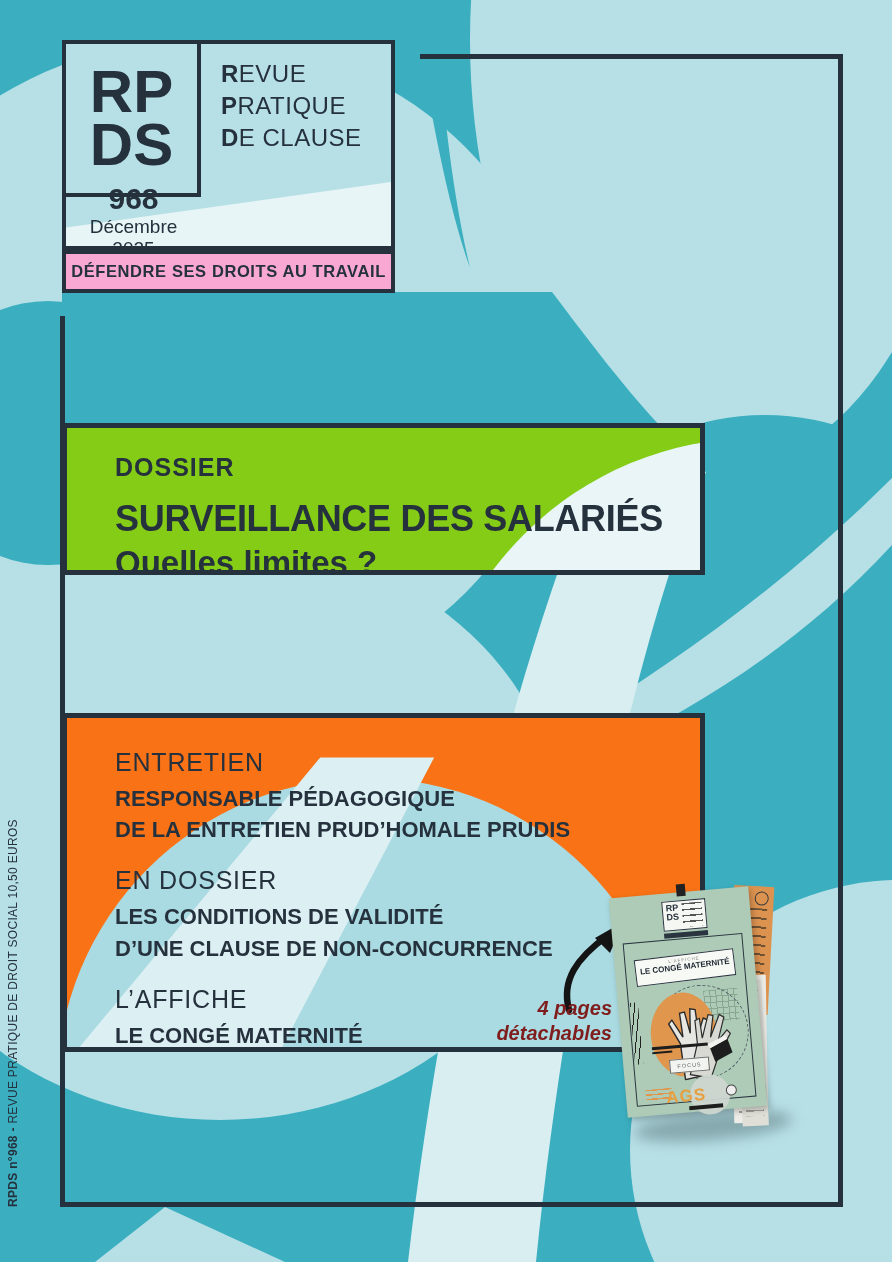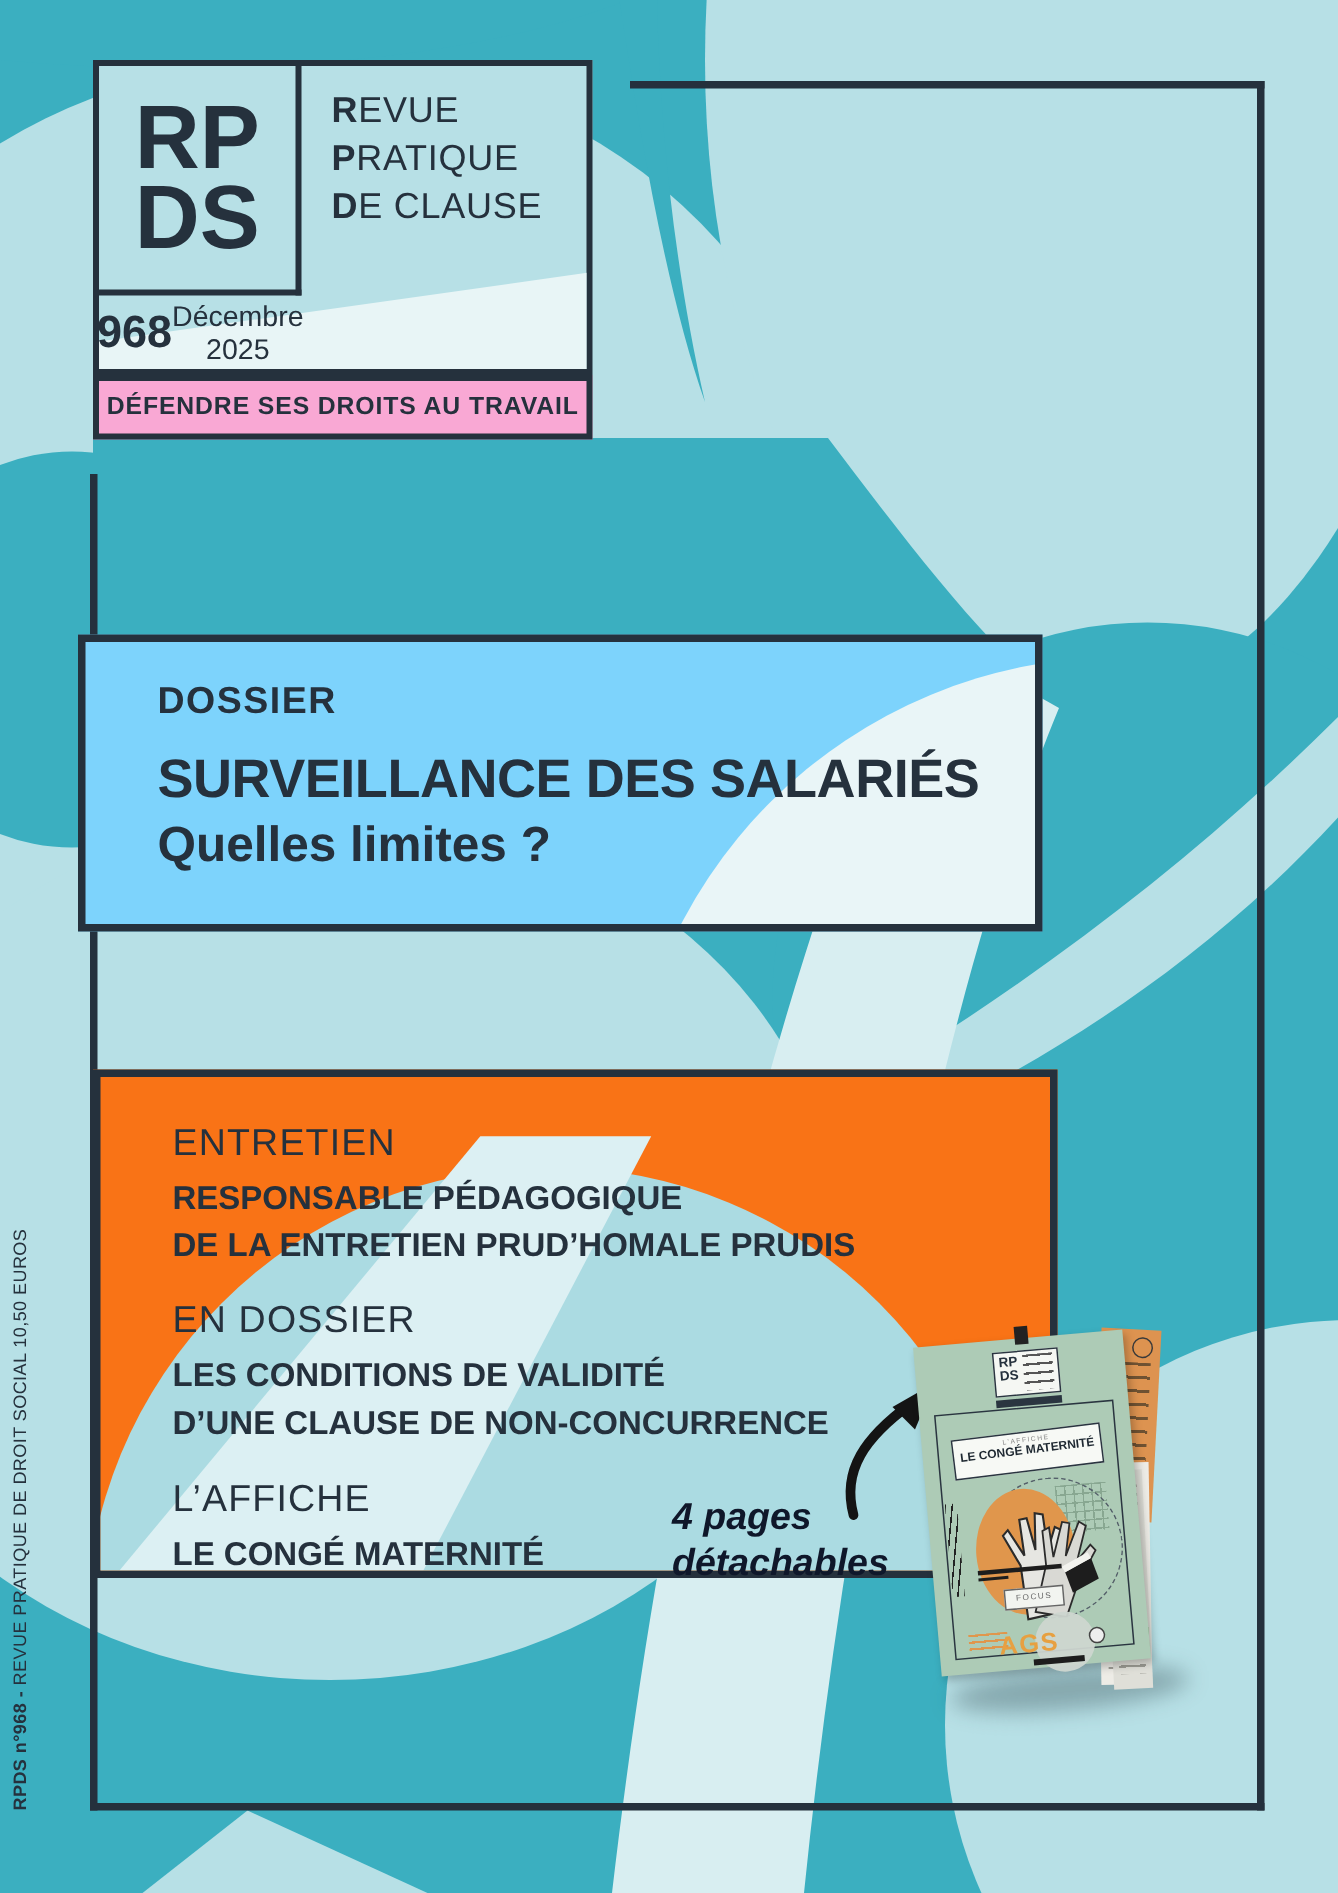--- a/index.html
+++ b/index.html
@@ -11,53 +11,53 @@
   
   .logo-grid{left:62px;top:40px;width:333px;height:210px;border:4px solid #25313D;
              box-sizing:border-box;background:#B7E0E6;overflow:hidden;z-index:3;}
   .logo-band{left:-30px;top:158px;width:430px;height:80px;background:#E8F5F6;
              transform:rotate(-8deg);}
   .cell-rpds{left:0;top:0;width:131px;height:149px;border-right:4px solid #25313D;
              border-bottom:4px solid #25313D;box-sizing:content-box;display:flex;
              align-items:center;justify-content:center;}
   .rpds-txt{font-size:60px;font-weight:800;line-height:.88;letter-spacing:0;
             text-align:center;color:#25313D;}
-  .cell-issue{left:0;top:153px;width:135px;height:49px;display:flex;flex-direction:row;
+  .cell-issue{left:0;top:153px;width:135px;height:49px;display:flex;flex-direction:column;
               align-items:center;justify-content:center;text-align:center;}
   .issue-num{font-size:30px;font-weight:800;line-height:1;}
   .issue-date{font-size:19px;font-weight:400;margin-top:2px;}
   .cell-name{left:135px;top:0;width:190px;height:202px;padding:14px 0 0 20px;box-sizing:border-box;}
   .name-line{font-size:24px;line-height:1.34;letter-spacing:.5px;font-weight:400;}
   .name-line b{font-weight:800;}
   .tagline{left:62px;top:250px;width:333px;height:43px;border:4px solid #25313D;
            box-sizing:border-box;background:#f9a8d4;display:flex;align-items:center;
            justify-content:center;z-index:3;}
   .tagline span{font-size:16.5px;font-weight:700;letter-spacing:.6px;white-space:nowrap;}
 
   
   .box{border:5px solid #25313D;box-sizing:border-box;overflow:hidden;z-index:2;}
-  .dossier-box{left:52px;top:423px;width:643px;height:198px;background:#7dd3fc;}
+  .dossier-box{left:62px;top:423px;width:643px;height:152px;background:#84cc16;}
   .dossier-arc{left:360px;top:10px;width:660px;height:660px;border-radius:50%;background:#E9F5F7;}
   .dossier-pad{left:0;top:0;width:100%;padding:25px 18px 0 48px;box-sizing:border-box;}
   .sec-label{font-size:25px;font-weight:600;letter-spacing:1px;}
   .dossier-title{font-size:36px;font-weight:800;letter-spacing:-.3px;margin-top:16px;white-space:nowrap;}
   .dossier-sub{font-size:33px;font-weight:600;margin-top:4px;}
 
   .toc-box{left:62px;top:713px;width:643px;height:339px;background:#f97316;}
   .toc-dome{left:-10px;top:60px;width:620px;height:620px;border-radius:50%;background:#ABDBE2;}
   .toc-wedge{left:0;top:0;width:100%;height:100%;background:#DCF0F3;
              clip-path:polygon(2% 100%,34% 100%,58% 12%,40% 12%);}
   .toc-pad{left:0;top:0;width:100%;padding:30px 18px 0 48px;box-sizing:border-box;}
   .toc-group{margin-bottom:21px;}
   .toc-label{font-size:25px;font-weight:500;letter-spacing:.8px;margin-bottom:6px;}
   .toc-line{font-size:22px;font-weight:800;line-height:1.42;white-space:nowrap;}
 
   
-  .insert-note{left:448px;top:996px;width:164px;font-style:italic;
-               font-weight:600;font-size:25px;line-height:1.25;z-index:4;color:#0f172a;}
+  .insert-note{left:448px;top:996px;width:164px;text-align:right;font-style:italic;
+               font-weight:600;font-size:20px;line-height:1.25;z-index:4;color:#7f1d1d;}
   .arrow-svg{left:553px;top:922px;z-index:4;}
 
   
   .spine{left:6px;top:1207px;transform:rotate(-90deg);transform-origin:0 0;
          white-space:nowrap;font-size:12px;letter-spacing:.3px;z-index:4;color:#25313D;}
   .spine b{font-weight:800;}
 
   
   .mockup{left:615px;top:880px;width:210px;height:280px;z-index:5;}
   .mk-shadow{left:18px;top:232px;width:160px;height:28px;border-radius:50%;

